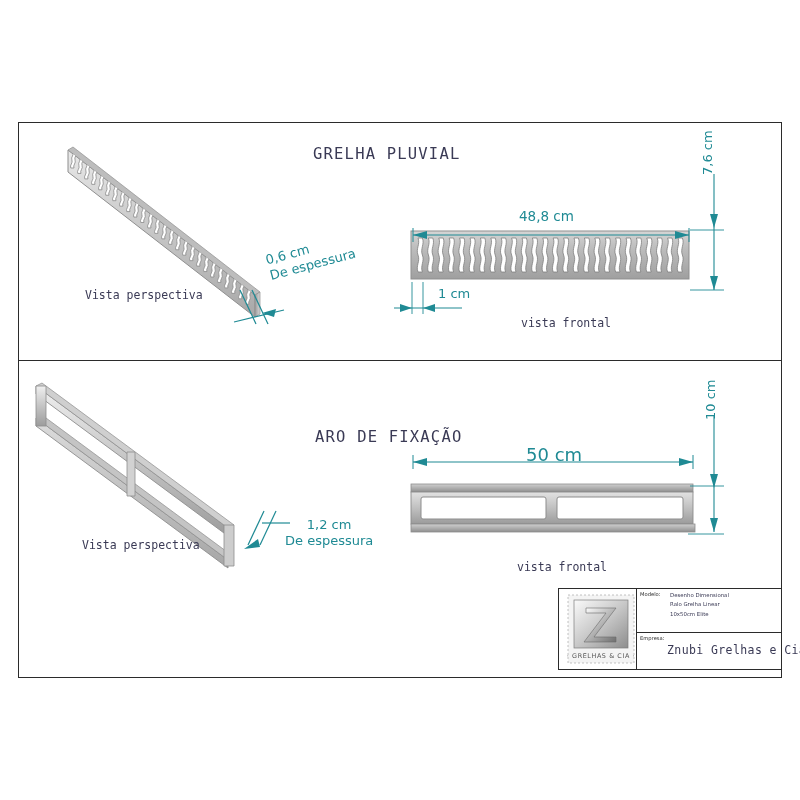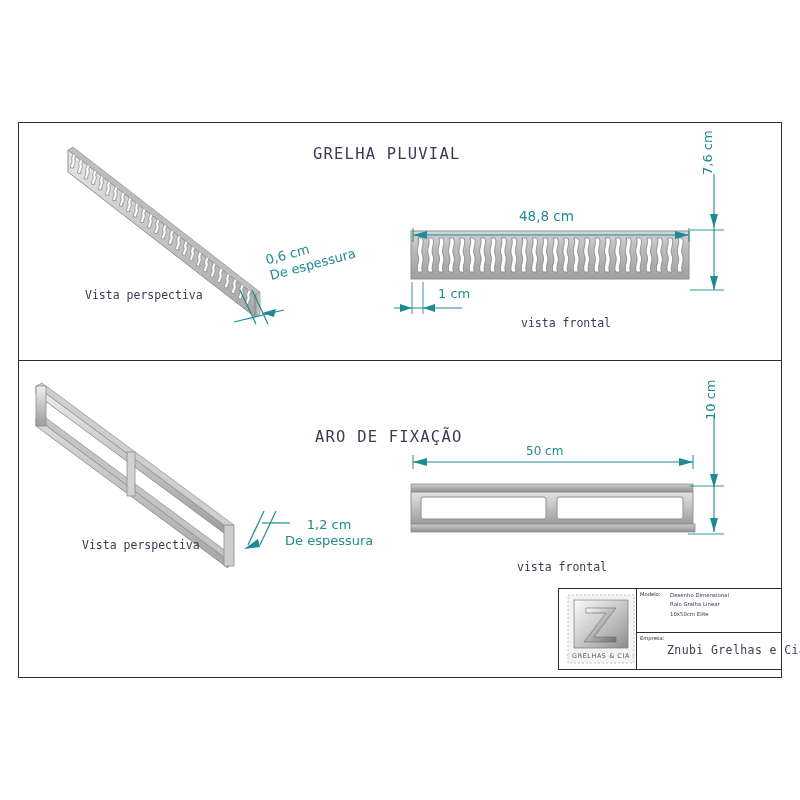--- a/index.html
+++ b/index.html
@@ -25,21 +25,21 @@
   #lbl-front1{left:521px;top:316px;}
   #lbl-persp2{left:82px;top:538px;}
   #lbl-front2{left:517px;top:560px;}
 
   .dimtext{position:absolute;color:#1f8a94;
            font-family:"DejaVu Sans","Liberation Sans",sans-serif;white-space:nowrap;}
 
   #dim-488{left:519px;top:208px;font-size:13.5px;}
   #dim-1cm{left:438px;top:286px;font-size:13px;}
   #dim-76{left:700px;top:175px;font-size:13px;transform:rotate(-90deg);transform-origin:left top;}
-  #dim-50{left:526px;top:444px;font-size:12px;}
+  #dim-50{left:526px;top:444px;font-size:18px;}
   #dim-10{left:703px;top:420px;font-size:13px;transform:rotate(-90deg);transform-origin:left top;}
 
   .thick-note{position:absolute;color:#1f8a94;font-size:13px;line-height:1.25;
               font-family:"DejaVu Sans","Liberation Sans",sans-serif;white-space:nowrap;}
   #note-06{left:264px;top:253px;transform:rotate(-15deg);transform-origin:left top;}
   #note-12{left:285px;top:517px;text-align:center;}
 
   
   .tb{position:absolute;left:558px;top:588px;width:224px;height:82px;
       border:1.3px solid #2b2b2b;box-sizing:border-box;background:#fff;}

